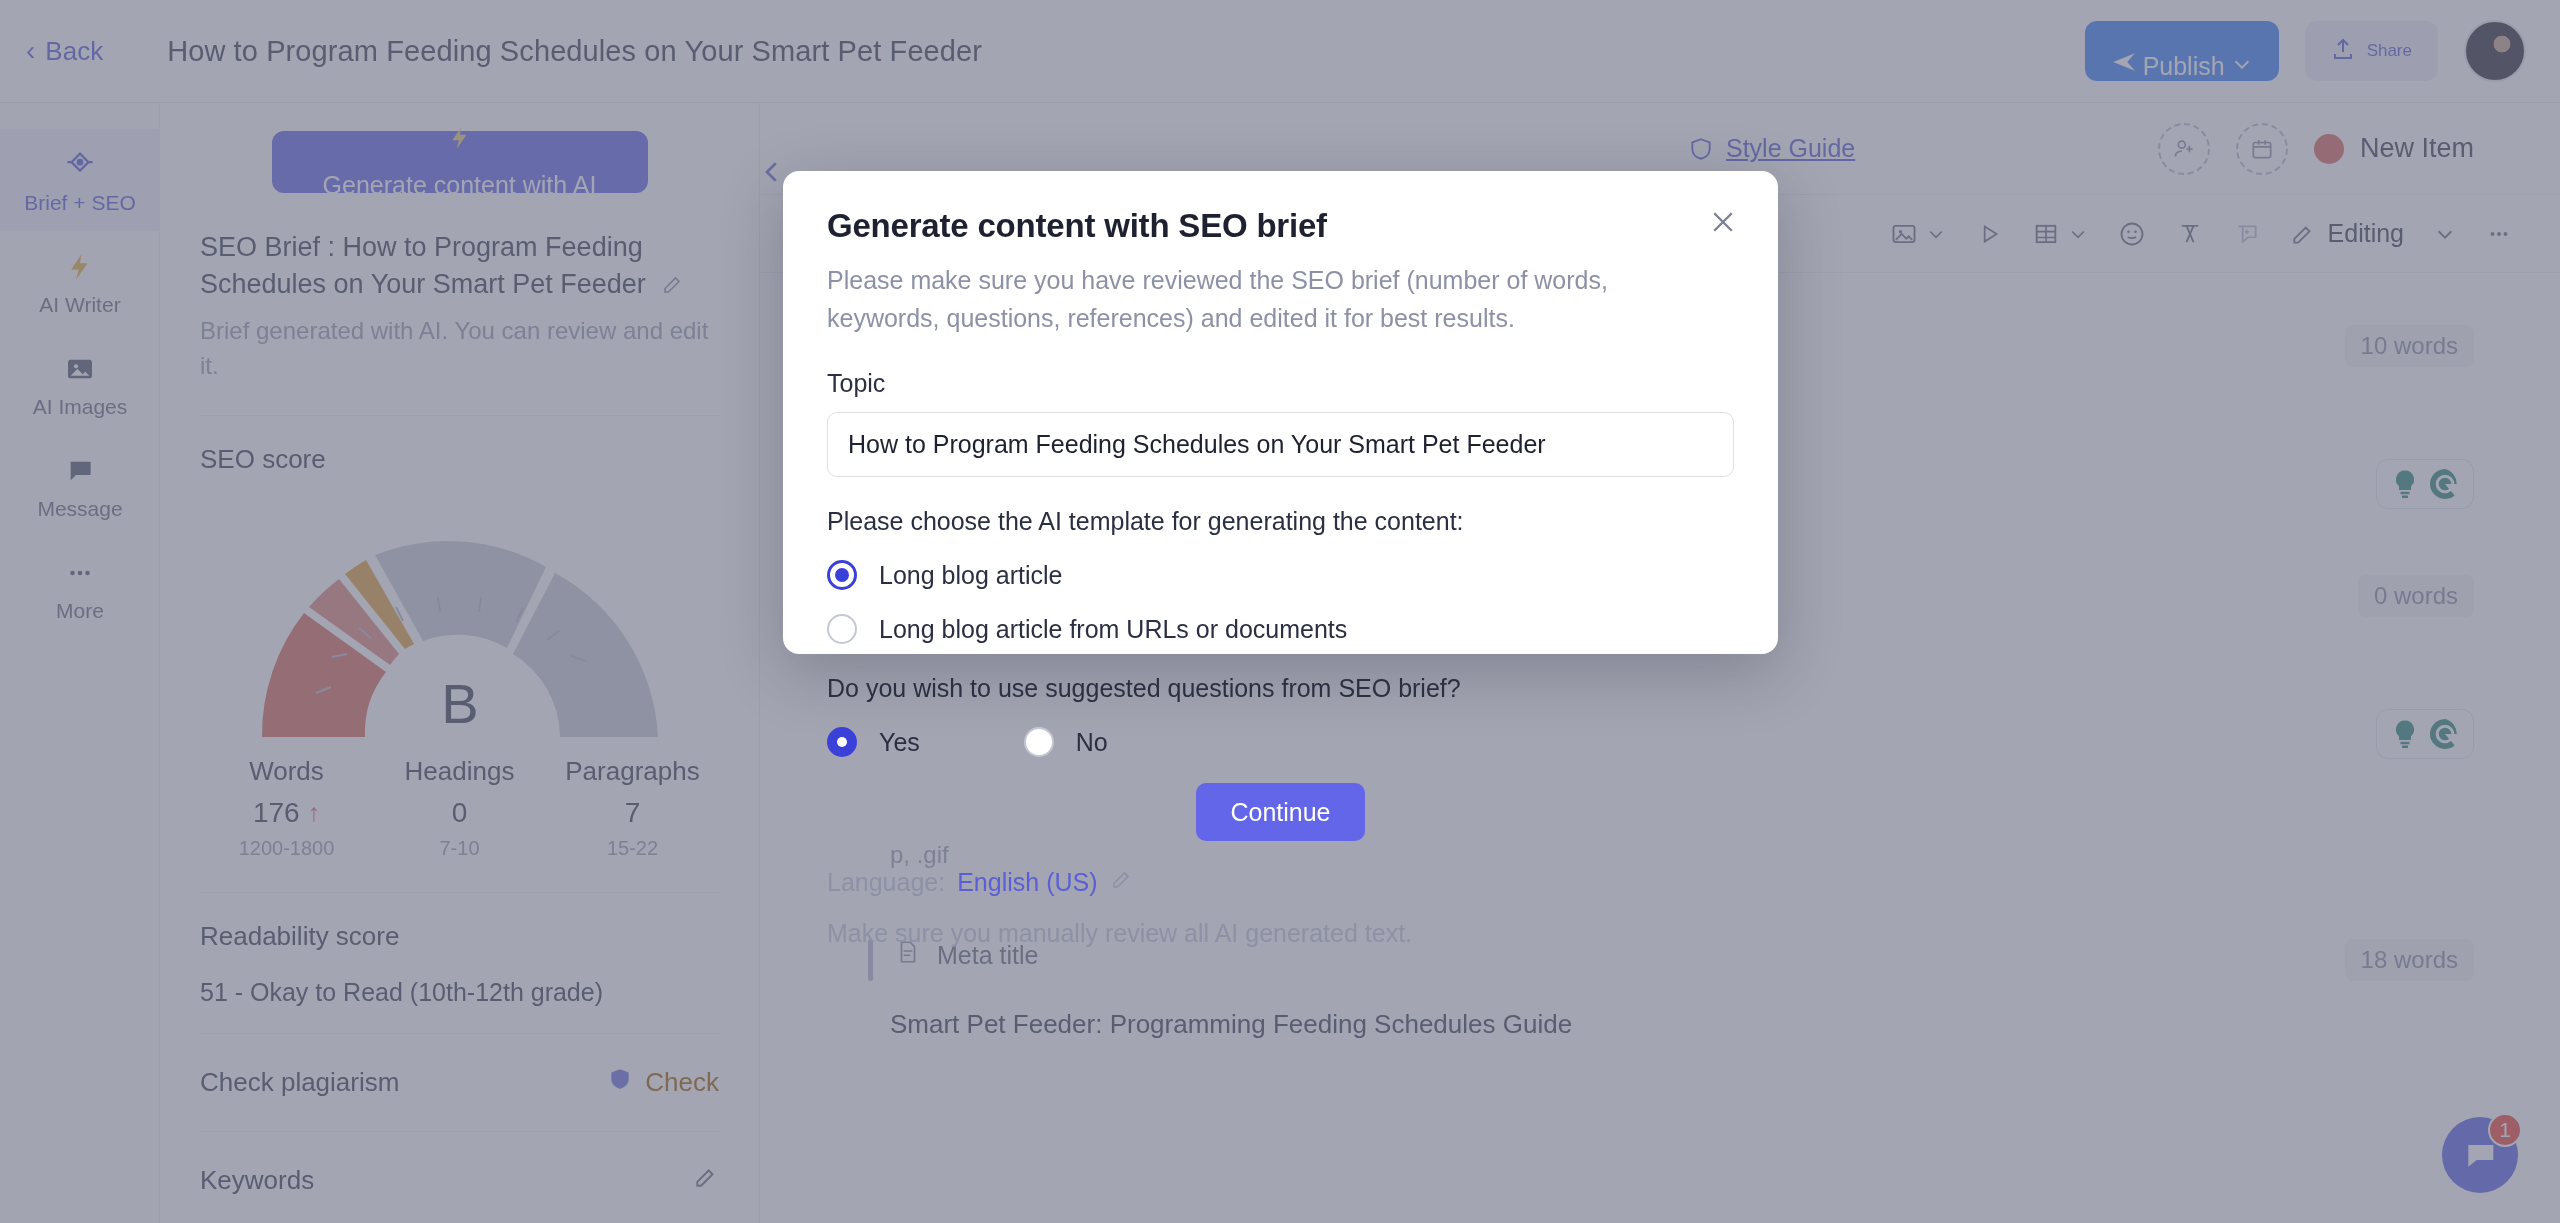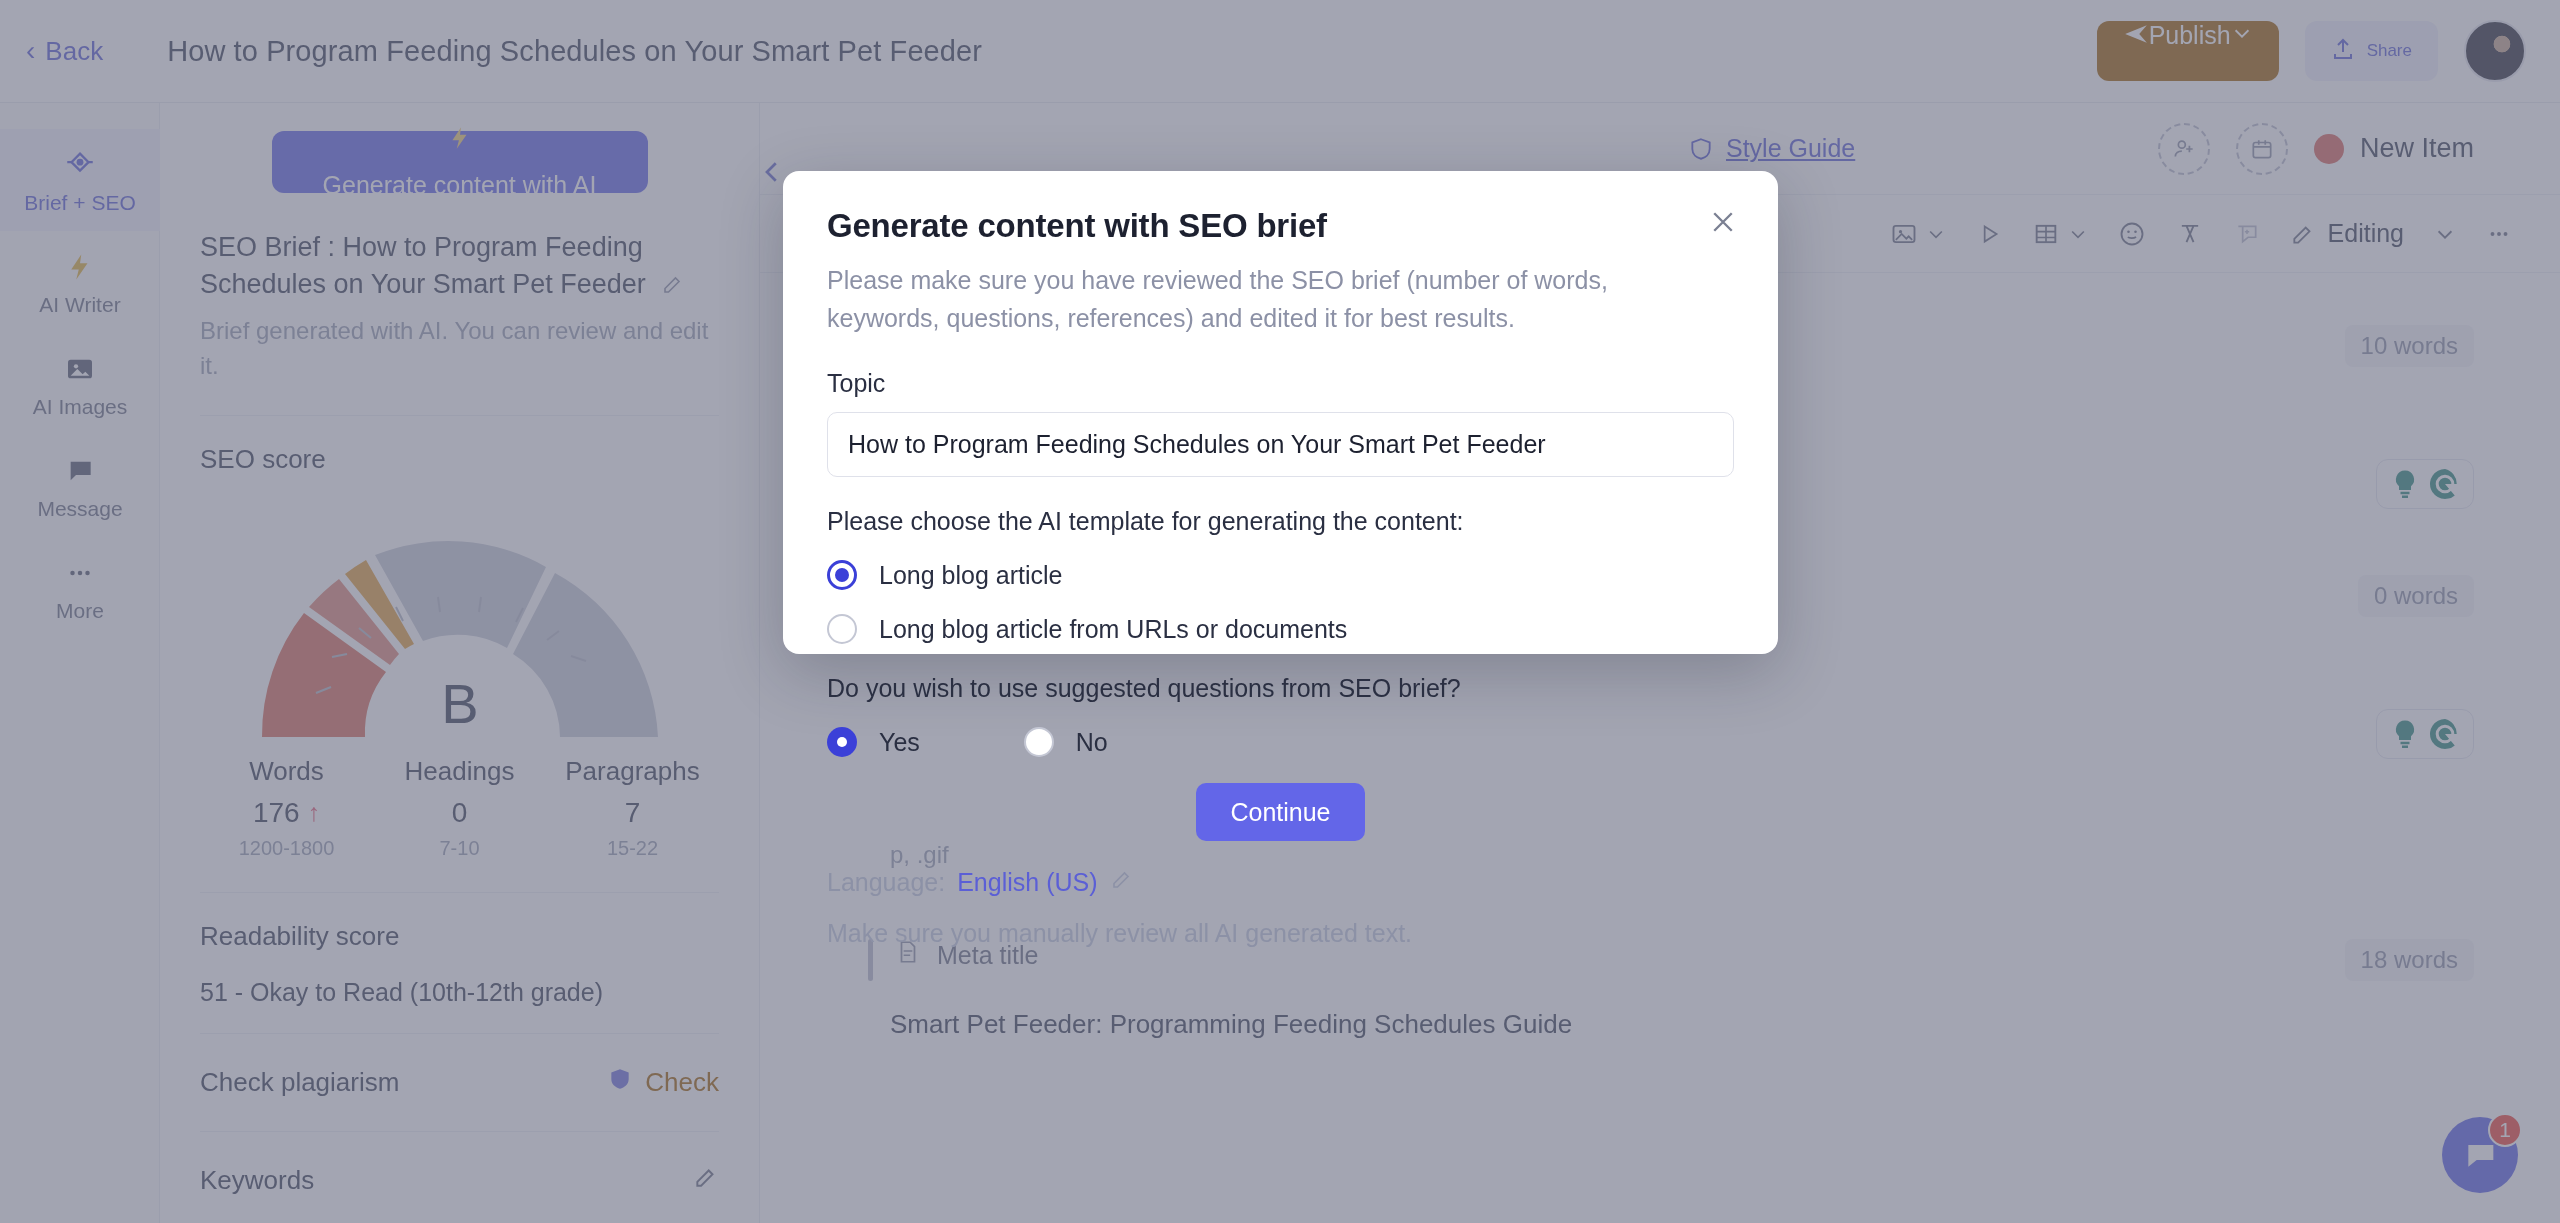--- a/index.html
+++ b/index.html
@@ -26,22 +26,22 @@
   .back-chev { font-size:28px; line-height:1; }
   .title-block { margin-left:64px; }
   .doc-title { font-size:29px; color:#3c4257; font-weight:400; letter-spacing:.1px; }
   .doc-sub { margin-top:7px; font-size:23px; color:#6b7084; display:flex; align-items:center; gap:9px;}
   .tpl-link { color:#5b5fd6; }
   .tpl-icon { display:inline-block; width:24px; height:24px; }
   .topbar-right {
     margin-left:auto; display:flex; align-items:center; gap:26px; margin-right:34px;
   }
   .btn-publish {
-    display:flex; align-items:flex-start; gap:0;
-    background:#a16207; color:#fff; border-radius:12px;
+    display:flex; align-items:flex-end; gap:6px;
+    background:#3b82f6; color:#fff; border-radius:12px;
     padding:0 26px; height:60px; font-size:25px;
   }
   .btn-share {
     display:flex; align-items:center; gap:12px;
     background:#eef0fb; color:#5b5fd6; border-radius:12px;
     padding:0 26px; height:60px; font-size:17px;
   }
   .avatar {
     width:62px; height:62px; border-radius:50%;
     background:radial-gradient(circle at 62% 38%, #c6a68e 0 16%, #2d2f3a 17% 100%);

